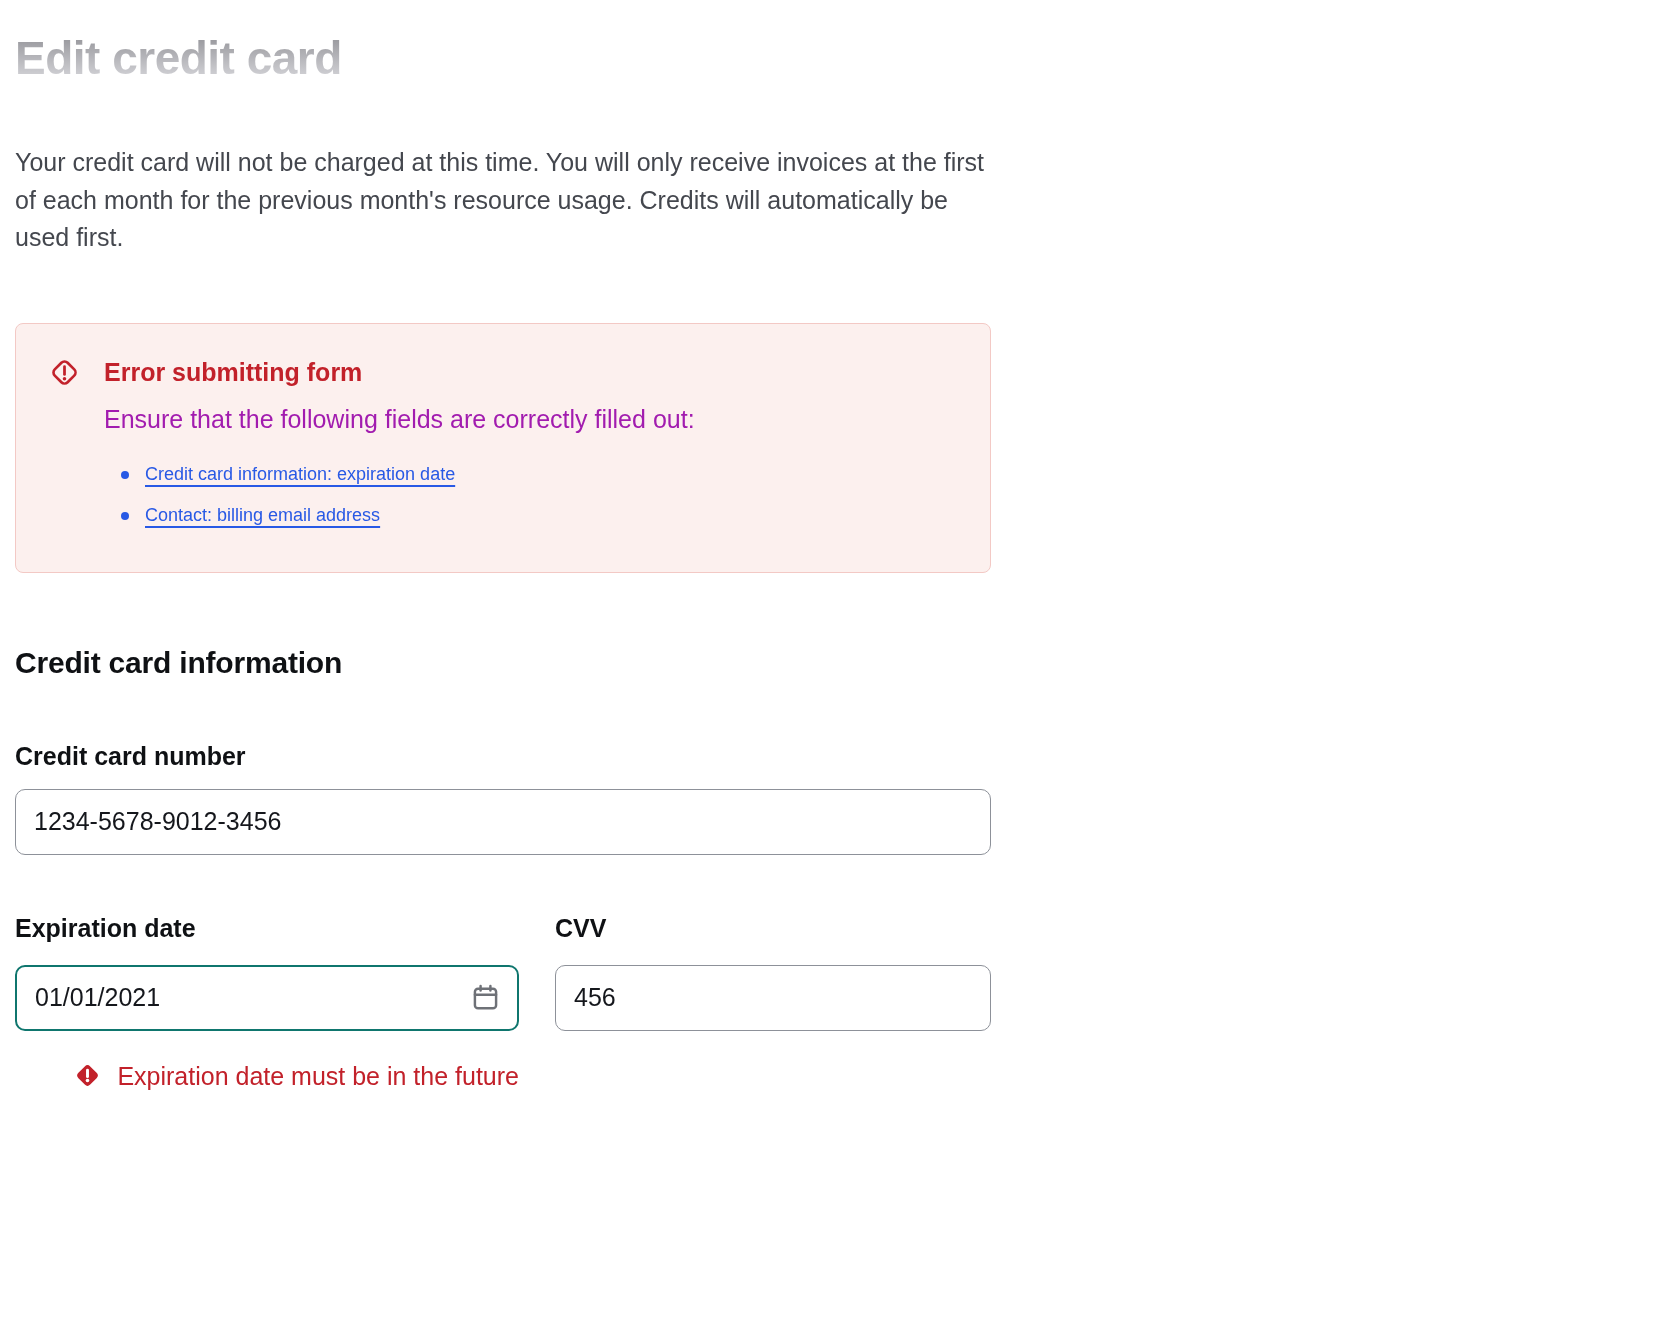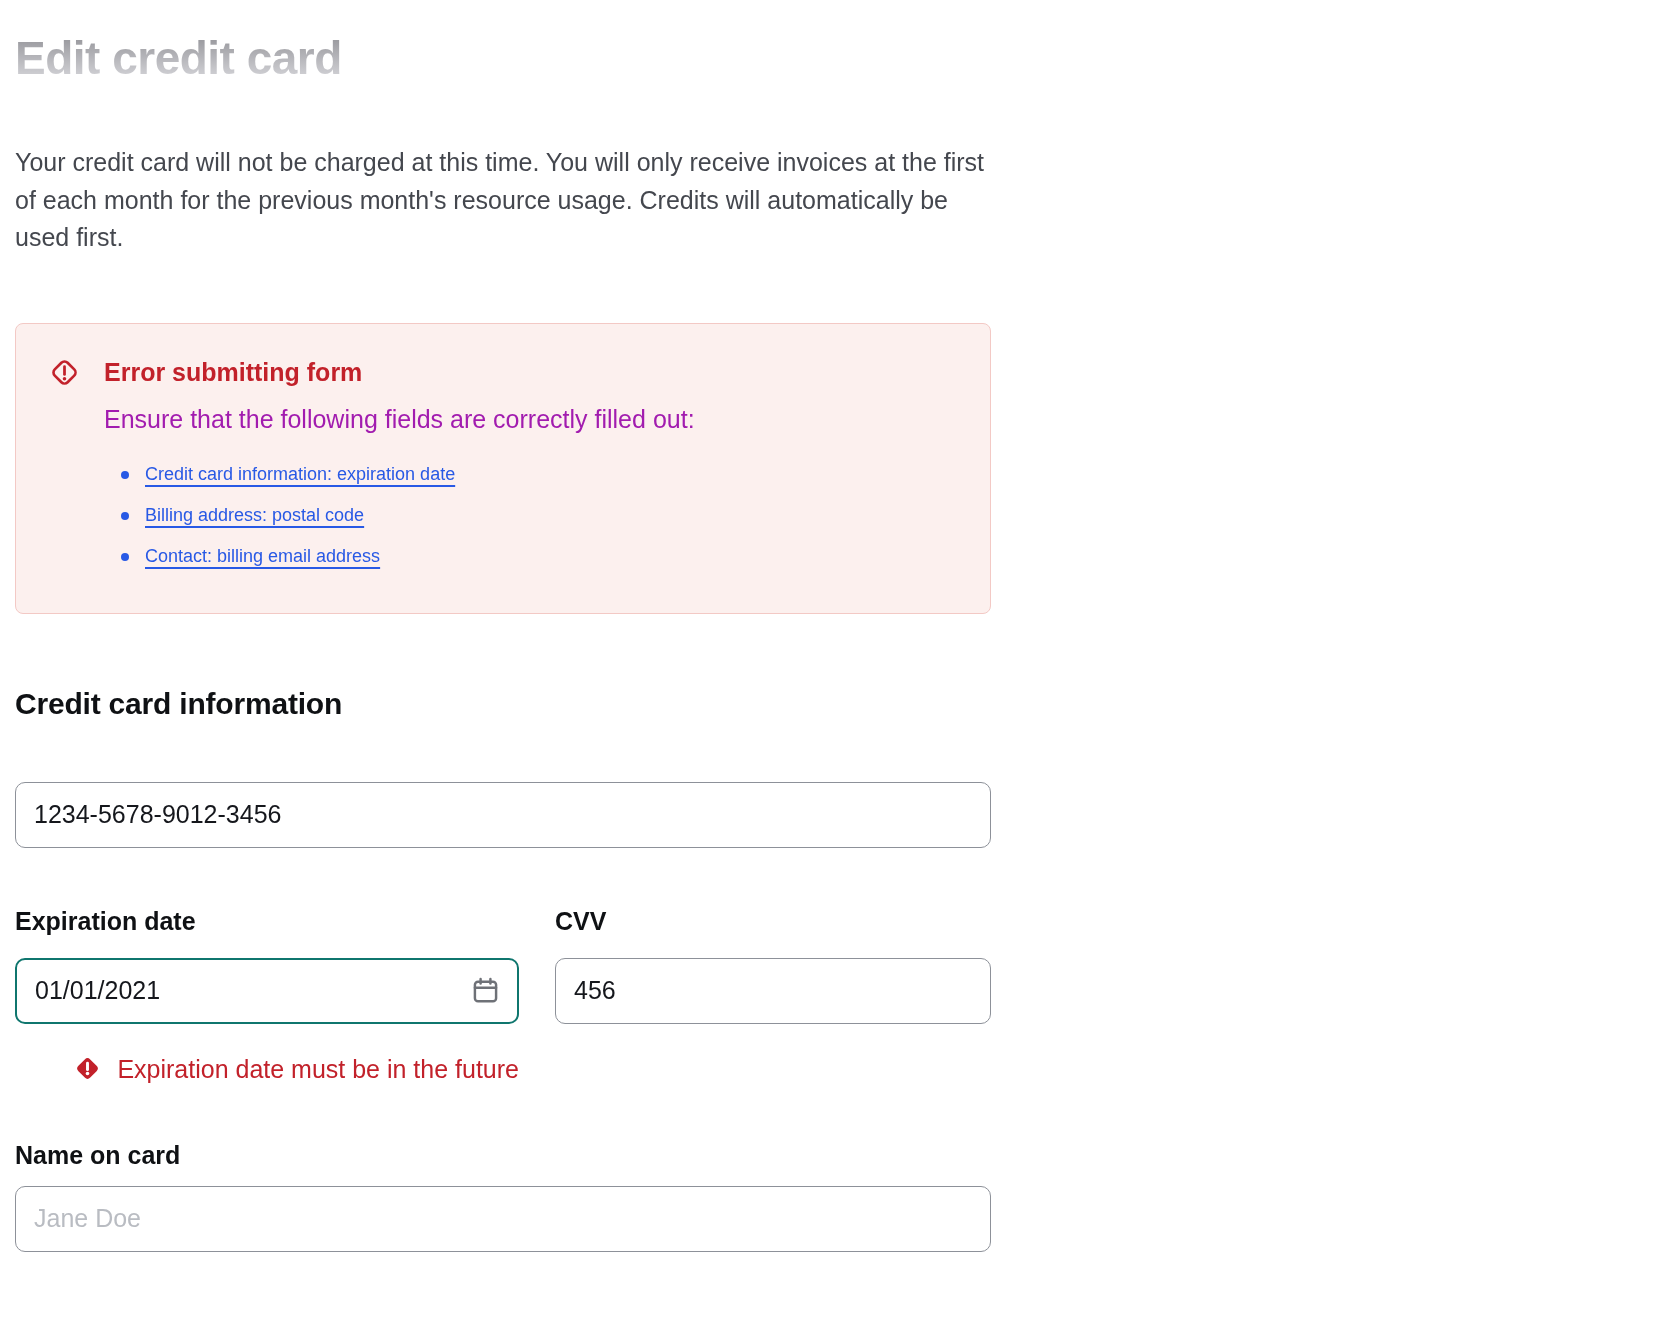--- a/index.html
+++ b/index.html
@@ -187,32 +187,30 @@
       </svg>
       <div class="alert-title">Error submitting form</div>
     </div>
     <div class="alert-body">
       <div class="alert-desc">Ensure that the following fields are correctly filled out:</div>
       <ul class="alert-links">
         <li>
           <a class="err-link" href="#">Credit card information: expiration date</a>
         </li>
         <li>
-          <a class="err-link" href="#">Billing address: postal code</a>
-        </li>
-        <li>
           <a class="err-link" href="#">Contact: billing email address</a>
         </li>
       </ul>
     </div>
   </div>
 
   <h2 class="section-title">Credit card information</h2>
 
   <div class="mt-field">
+    <label class="field-label label-gap">Credit card number</label>
     <input class="text-input" type="text" value="1234-5678-9012-3456" style="">
   </div>
 
   <div class="two-col">
     <div>
       <label class="field-label col-label-row" style="display:block">Expiration date</label>
       <div class="input-wrap-error">
         <input type="text" value="01/01/2021" style="">
         <button class="calendar-btn">
           <svg width="31" height="31" viewBox="0 0 24 24" fill="none" stroke="#6e7177" stroke-width="1.9" stroke-linecap="round">
@@ -231,20 +229,16 @@
         </svg>
         <span class="inline-error-text">Expiration date must be in the future</span>
       </div>
     </div>
     <div>
       <label class="field-label col-label-row" style="display:block">CVV</label>
       <input class="text-input" type="text" value="456" style="">
     </div>
   </div>
 
-  <div class="name-field">
-    <label class="field-label">Name on card</label>
-    <input class="text-input" type="text" placeholder="Jane Doe" style="">
-  </div>
 
 </div>
 
 <div class="bottom-fade"></div>
 
 </body></html>

